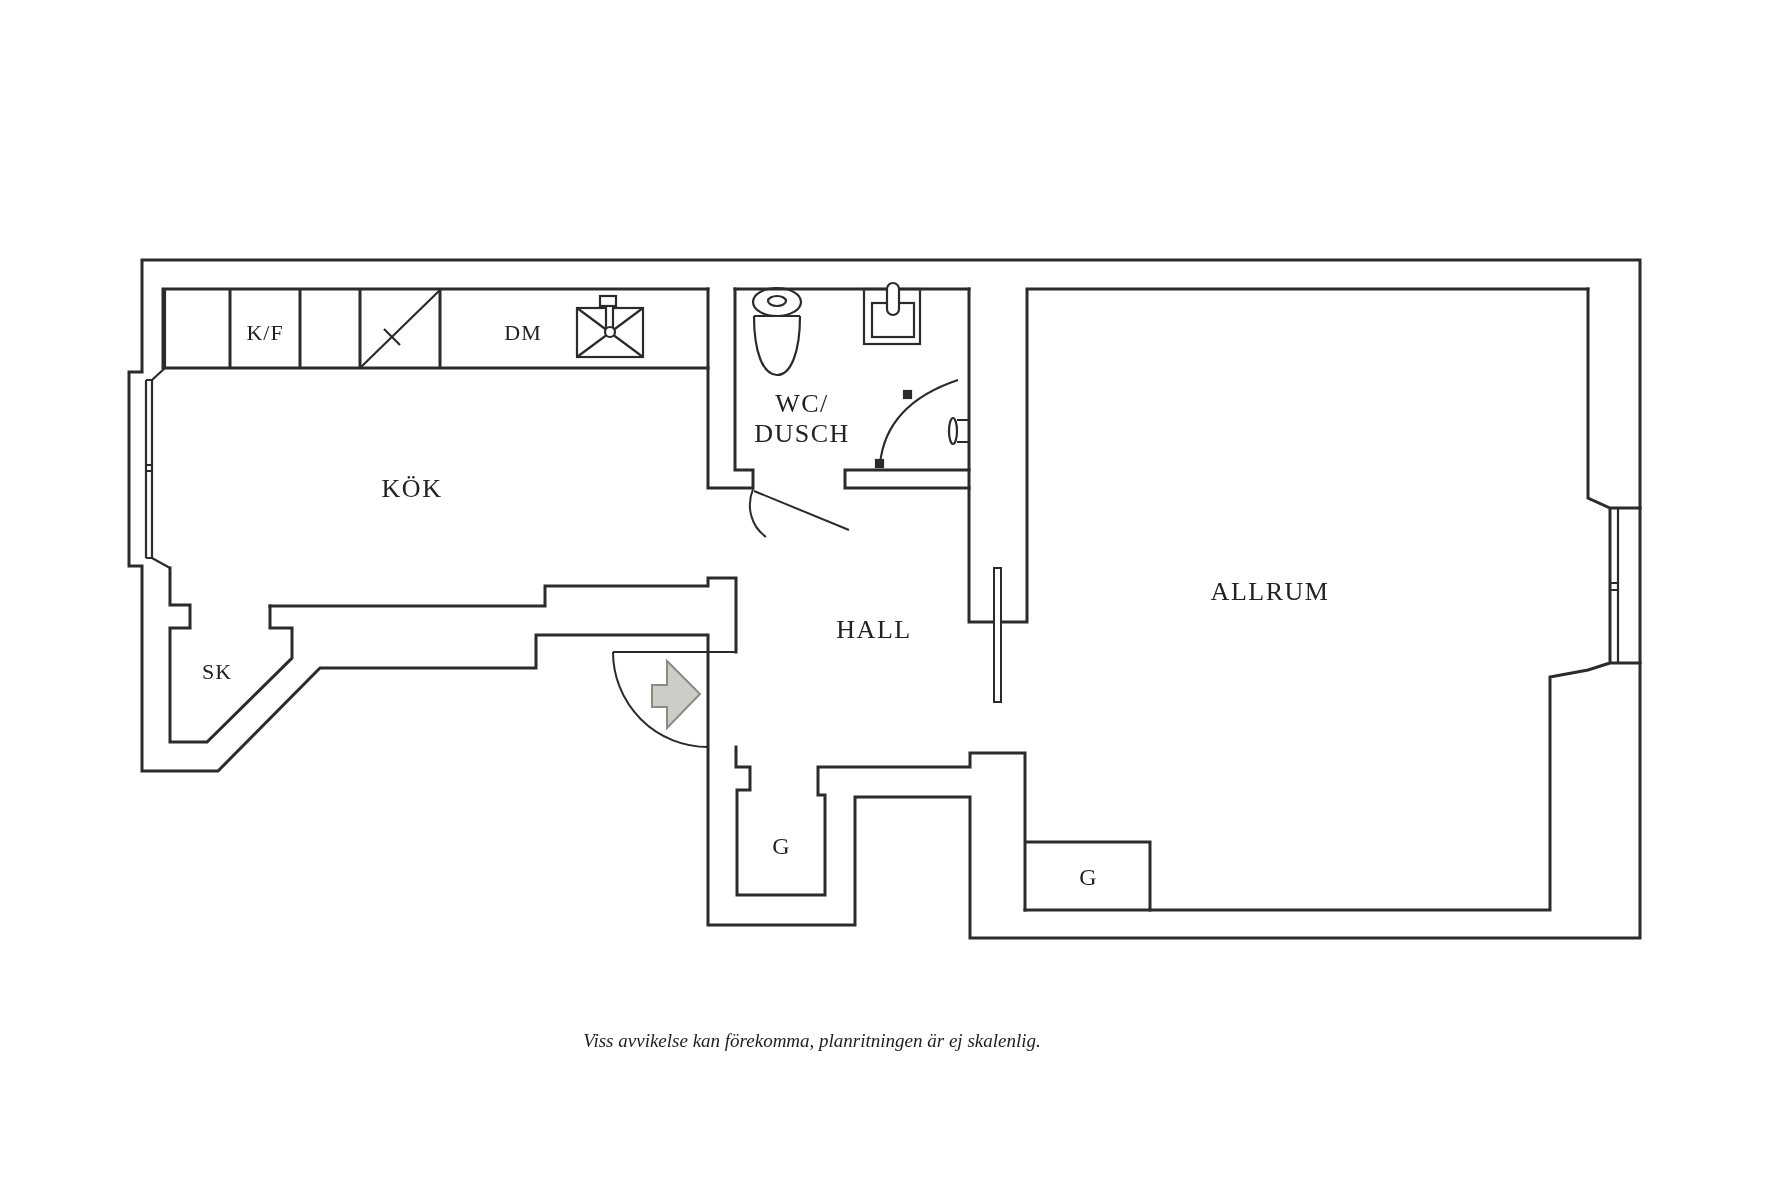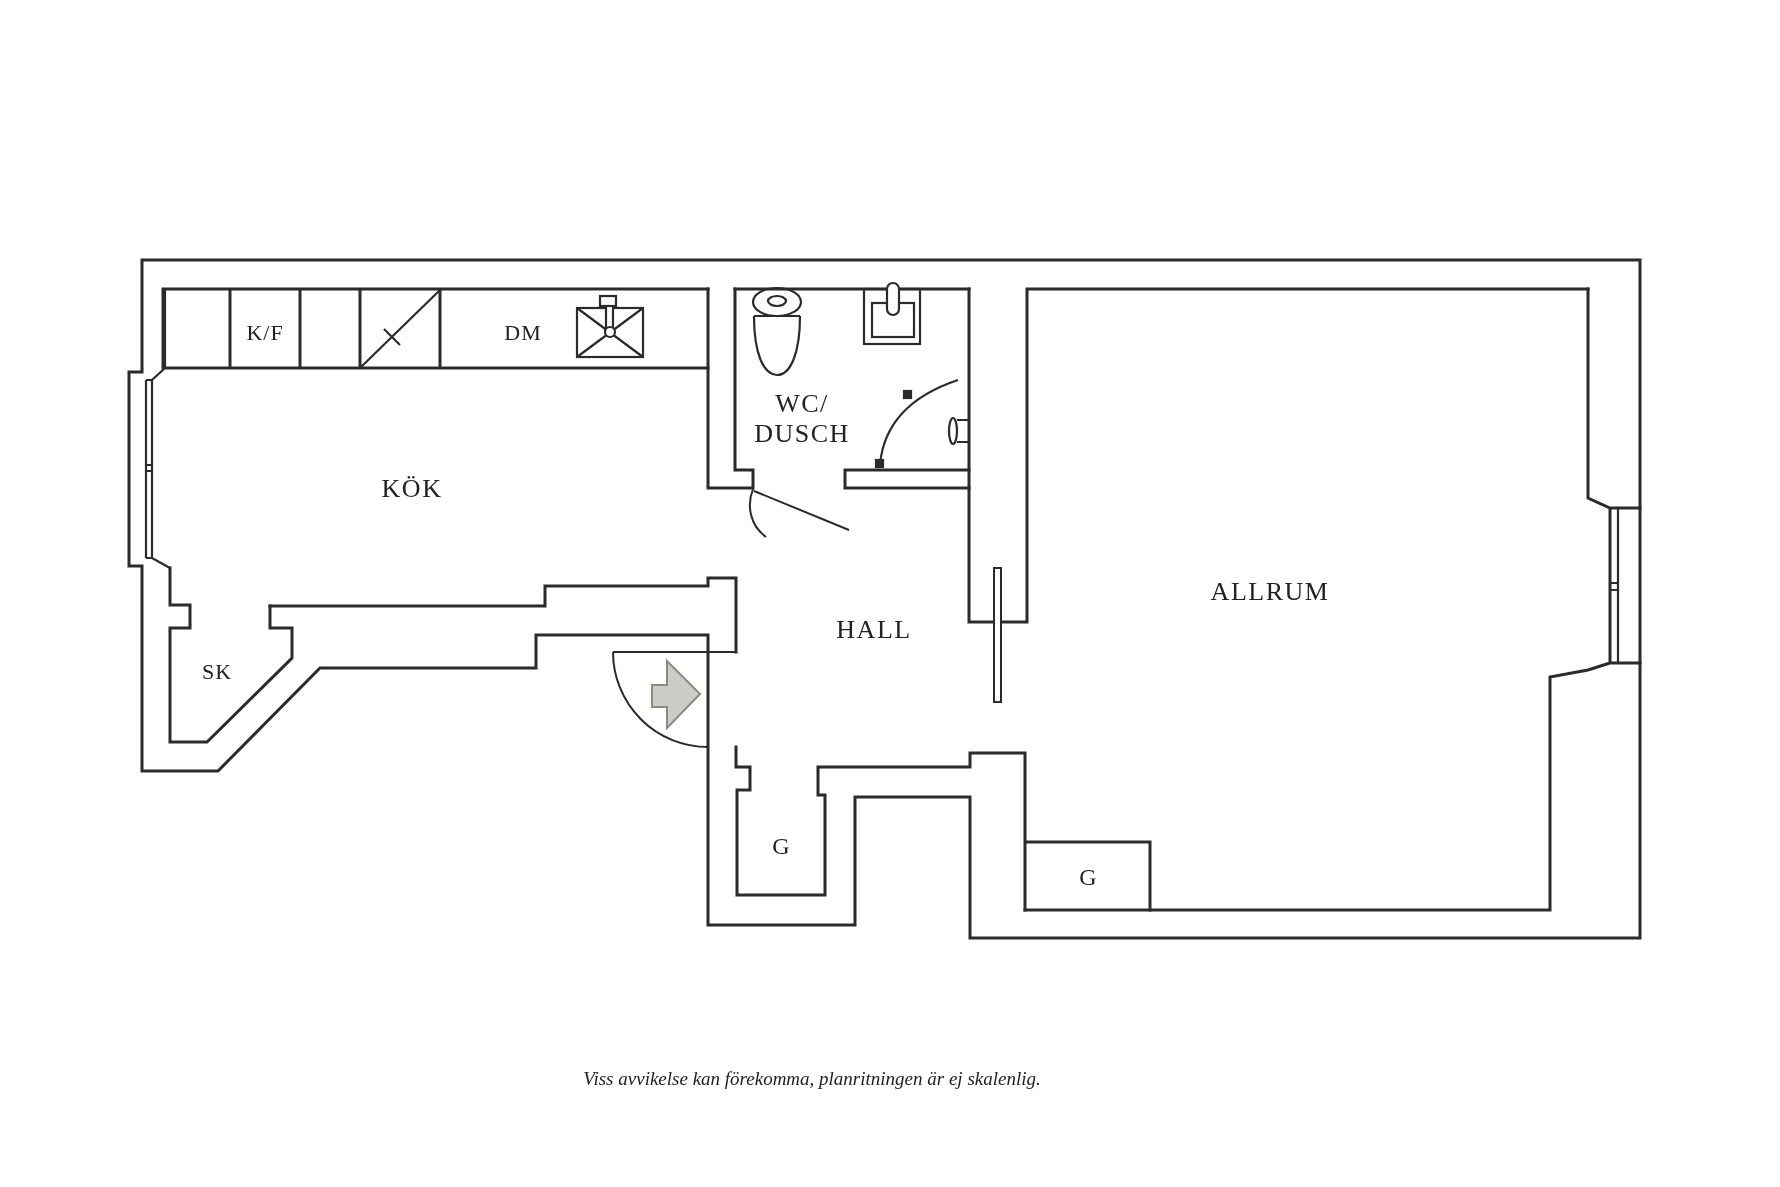--- a/index.html
+++ b/index.html
@@ -2,21 +2,21 @@
 <html><head>
 <meta charset="utf-8">
 <style>
   html,body{margin:0;padding:0;background:#fff;}
   .stage{position:relative;width:1736px;height:1187px;background:#fff;overflow:hidden;
          font-family:"Liberation Serif","DejaVu Serif",serif;}
   .plan-svg{position:absolute;left:0;top:0;width:1780px;height:1187px;}
   .room-label{font-size:26px;letter-spacing:1.5px;}
   .small-label{font-size:22px;letter-spacing:1px;}
   .g-label{font-size:24px;}
-  .caption{position:absolute;top:1068px;left:0;width:1624px;text-align:center;
+  .caption{position:absolute;top:1030px;left:0;width:1624px;text-align:center;
            font-style:italic;font-size:19px;color:#1e1e1e;}
   text{fill:#222;}
 </style>
 </head>
 <body>
 
 <div class="stage">
   <svg class="plan-svg" viewBox="0 0 1780 1187">
 
     <g fill="none" stroke-width="3" stroke-linecap="square" stroke-linejoin="miter" stroke="#2b2b2b">

